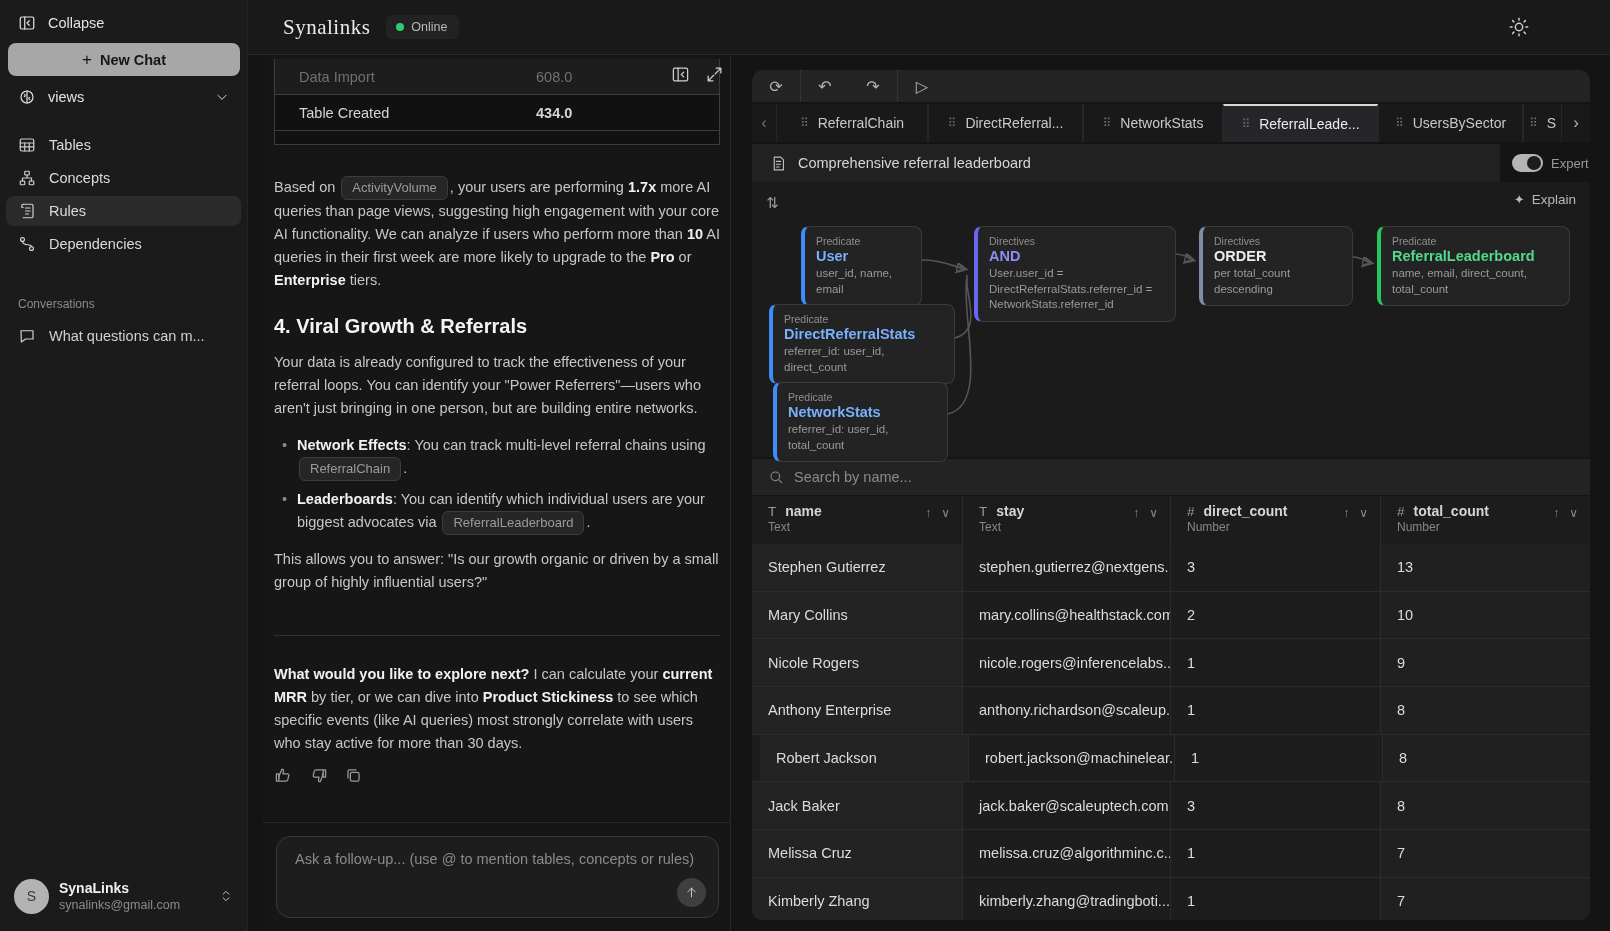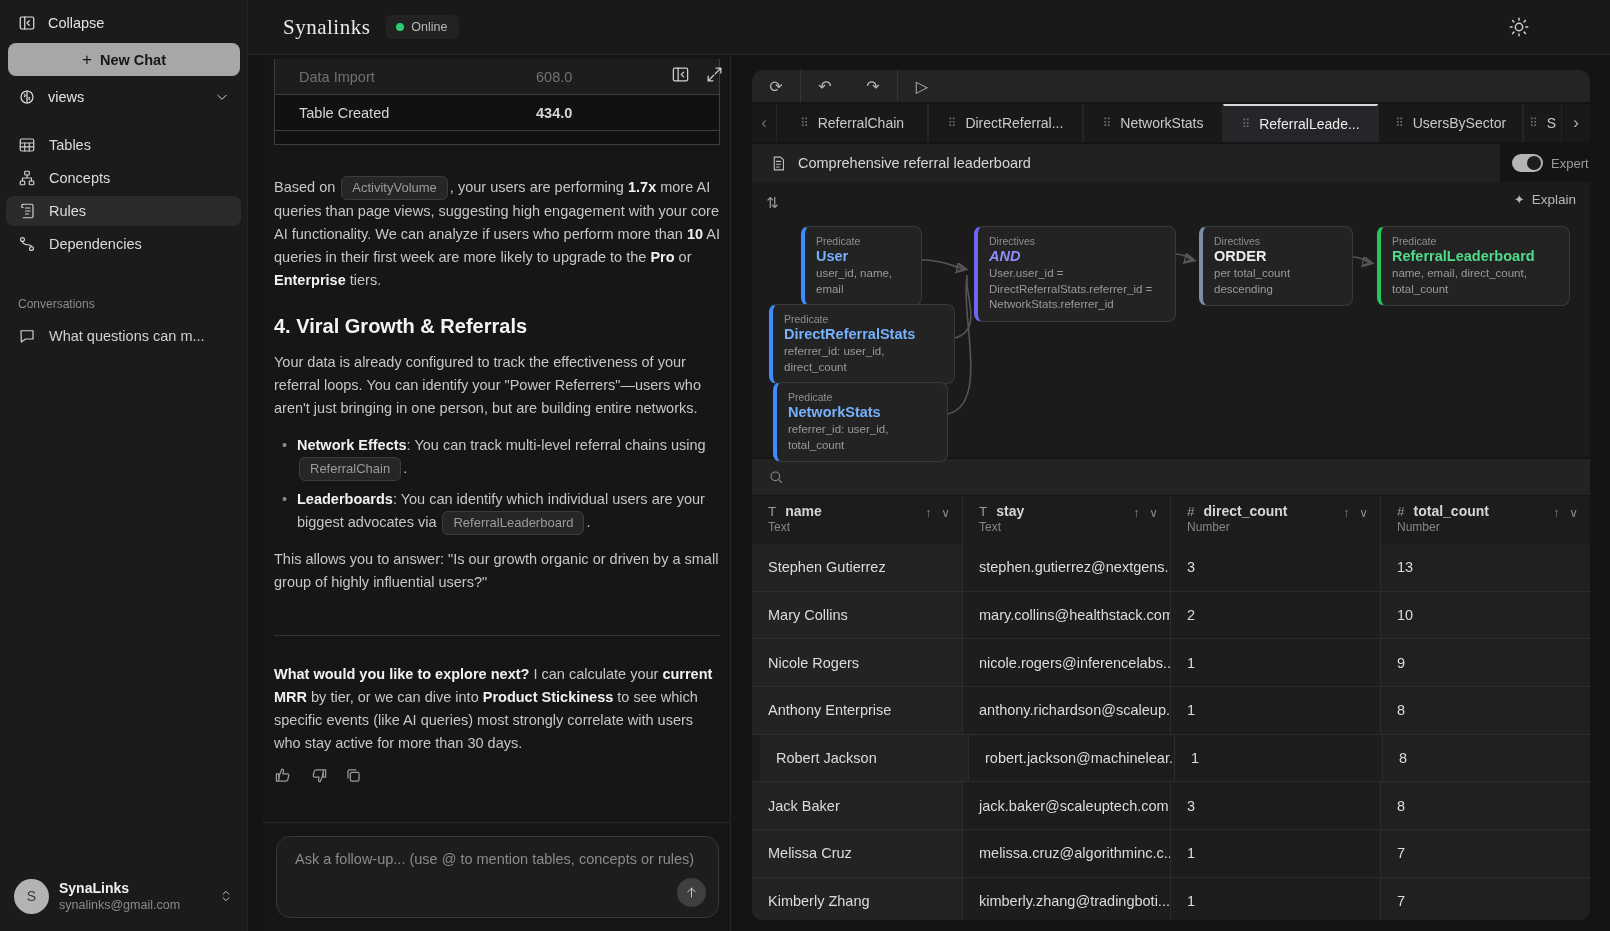--- a/index.html
+++ b/index.html
@@ -377,21 +377,21 @@
       <path d="M601,75 C610,75 614,80 619,81" marker-end="url(#arw)"></path>
     </svg>
     <div id="nodes-host">
         <div class="gnode" style="left: 49px; top: 44px; width: 121px; border-left-color: rgb(63, 140, 253);">
           <div class="kind">Predicate</div>
           <div class="g-title" style="color: rgb(119, 177, 251);">User</div>
           <div class="g-sub">user_id, name, email</div>
         </div>
         <div class="gnode" style="left: 222px; top: 44px; width: 202px; border-left-color: rgb(108, 102, 242);">
           <div class="kind">Directives</div>
-          <div class="g-title" style="color: rgb(143, 139, 247); font-style: italic;">AND</div>
+          <div class="g-title" style="color: rgb(143, 139, 247);">AND</div>
           <div class="g-sub">User.user_id = DirectReferralStats.referrer_id = NetworkStats.referrer_id</div>
         </div>
         <div class="gnode" style="left: 17px; top: 122px; width: 186px; border-left-color: rgb(63, 140, 253);">
           <div class="kind">Predicate</div>
           <div class="g-title" style="color: rgb(119, 177, 251);">DirectReferralStats</div>
           <div class="g-sub">referrer_id: user_id, direct_count</div>
         </div>
         <div class="gnode" style="left: 21px; top: 200px; width: 175px; border-left-color: rgb(63, 140, 253);">
           <div class="kind">Predicate</div>
           <div class="g-title" style="color: rgb(119, 177, 251);">NetworkStats</div>
@@ -409,20 +409,21 @@
         </div>
       </div>
   </div>
   <div class="ws-search">
     <span class="s-ico">
       <svg class="ico" viewBox="0 0 24 24" width="16" height="16">
           <circle cx="11" cy="11" r="6.5"></circle>
           <path d="M16 16l4.5 4.5"></path>
         </svg>
     </span>
+    <input placeholder="Search by name..." style="">
   </div>
   <div class="ws-thead" id="thead-host">
       <div class="th c0" style="width: 211px;">
         <div class="th-top">
           <span class="t-ico">T</span>
           <span>name</span>
         </div>
         <div class="th-type">Text</div>
         <span class="sorts">
           <span>↑</span>

